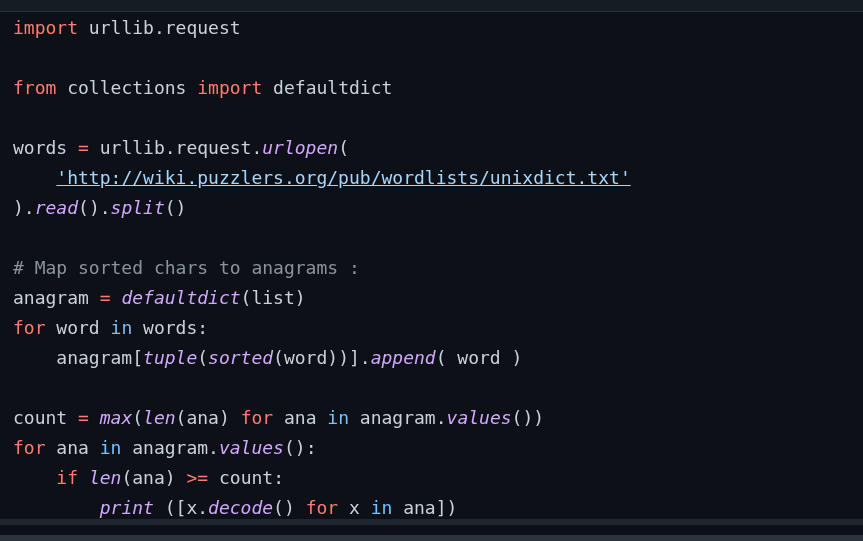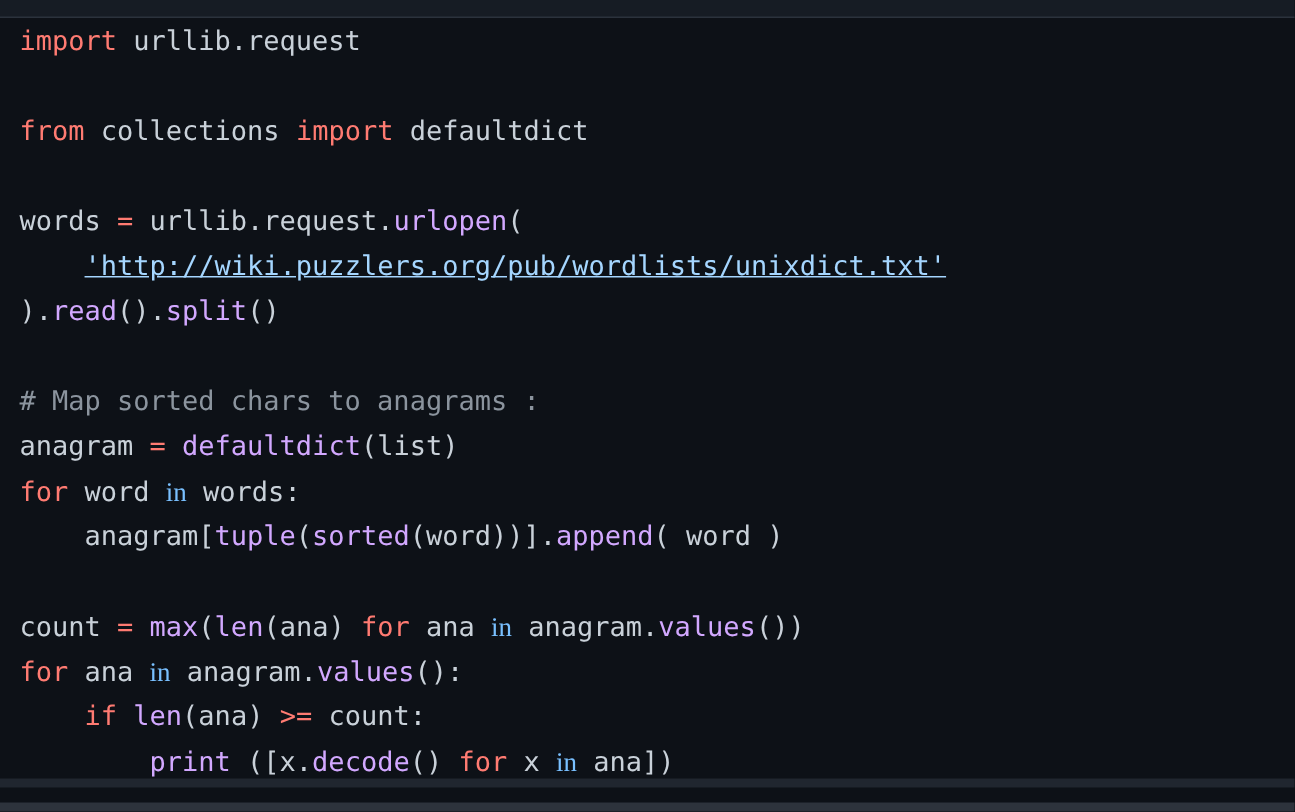--- a/index.html
+++ b/index.html
@@ -32,22 +32,22 @@
     position:absolute;top:13px;left:0;right:0;bottom:22px;
     margin:0;padding:0 0 12px 13px;
     font-family:"DejaVu Sans Mono","Liberation Mono",monospace;
     font-size:18px;line-height:30px;
     color:var(--tok-pl);
     overflow:hidden;
     white-space:pre;
   }
   .code-line{height:30px;white-space:pre;}
   .tok-kw{color:var(--tok-kw);}
-  .tok-in{color:var(--tok-in);font-family:Liberation Serif, serif;}
-  .tok-fn{color:var(--tok-fn);}
+  .tok-in{color:var(--tok-in);}
+  .tok-fn{color:var(--tok-fn);font-style:italic;}
   .tok-str{color:var(--tok-str);text-decoration:underline;}
   .tok-cm{color:var(--tok-cm);}
   .tok-pl{color:var(--tok-pl);}
   .hscroll-track{
     position:absolute;top:519px;left:0;width:100%;height:6px;
     background:var(--scroll-track);
   }
   .bottom-bar{
     position:absolute;top:535px;left:0;width:100%;height:6px;
     background:var(--bottom-bar);

